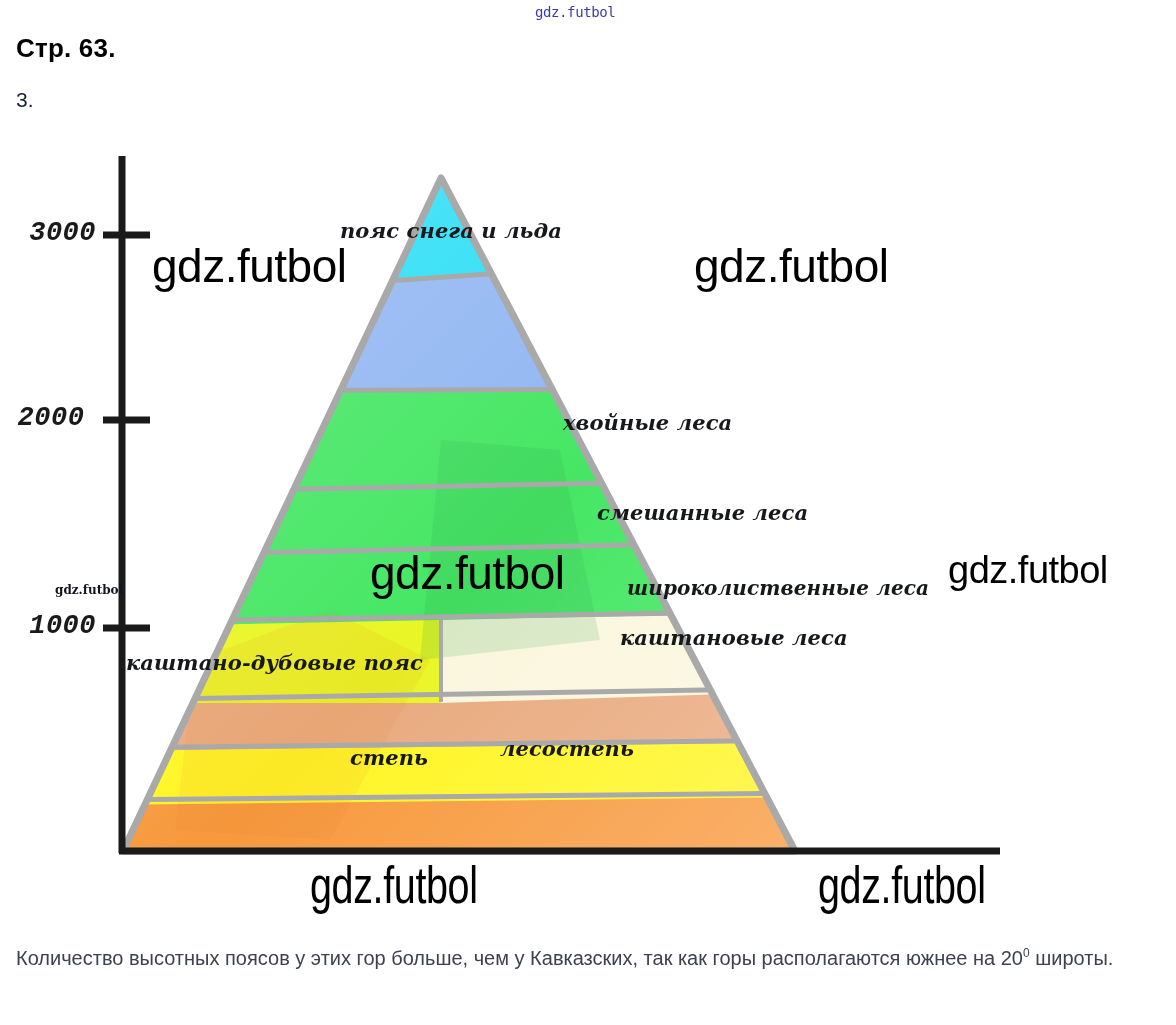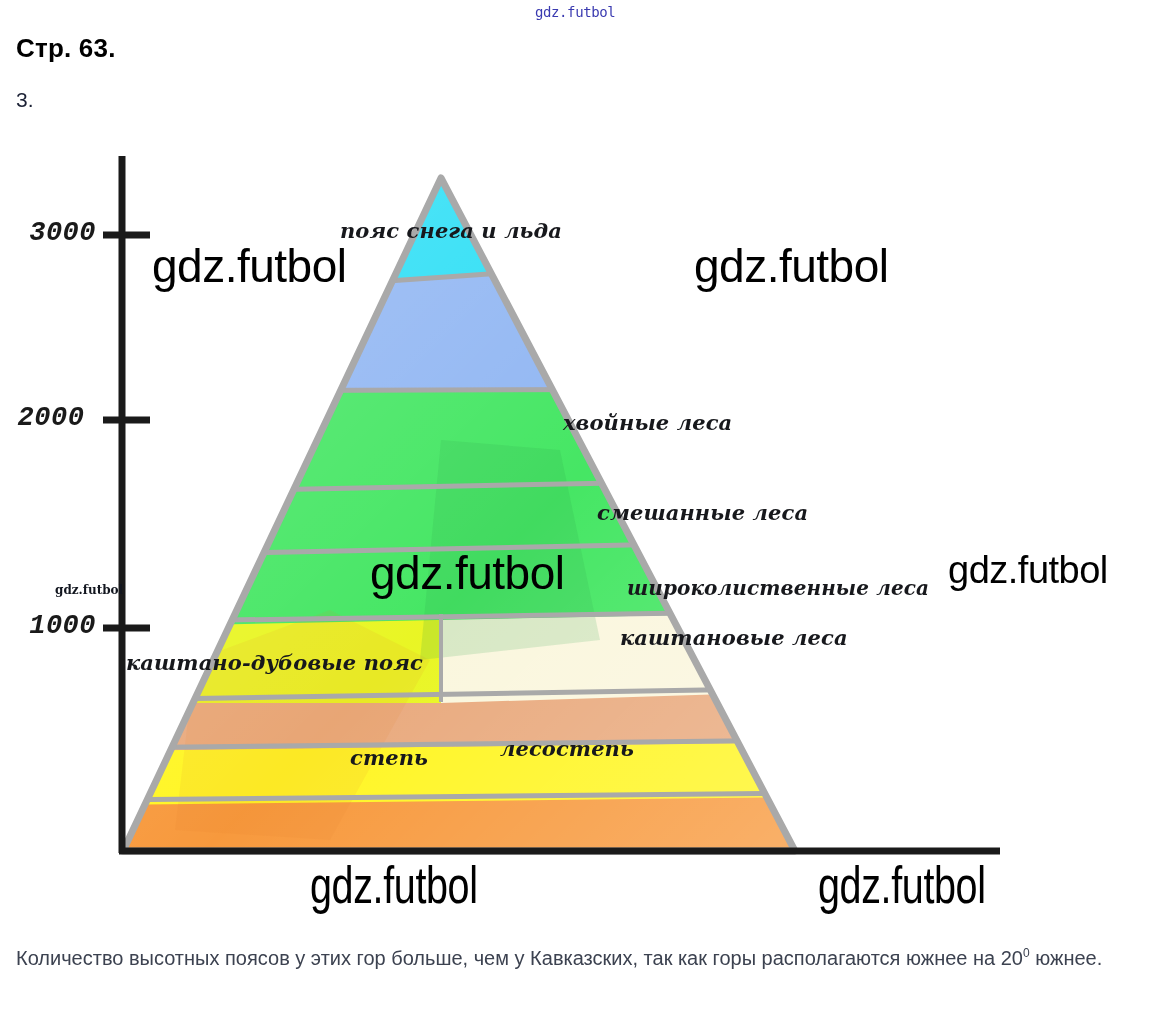--- a/index.html
+++ b/index.html
@@ -242,13 +242,13 @@
 <div class="wm wm-xl" style="left:694px; top:239px;">gdz.futbol</div>
 
 <div class="wm wm-xl" style="left:370px; top:546px;">gdz.futbol</div>
 
 <div class="wm wm-md" style="left:948px; top:549px;">gdz.futbol</div>
 
 <div class="wm wm-cond" style="left:310px; top:855px;">gdz.futbol</div>
 
 <div class="wm wm-cond" style="left:818px; top:855px;">gdz.futbol</div>
 
-<div id="conclusion"><span>Количество высотных поясов у этих гор больше, чем у Кавказских, так как горы располагаются южнее на 20</span><sup>0</sup><span> южнее.</span></div>
+<div id="conclusion"><span>Количество высотных поясов у этих гор больше, чем у Кавказских, так как горы располагаются южнее на 20</span><sup>0</sup><span> широты.</span></div>
 
 </body></html>

